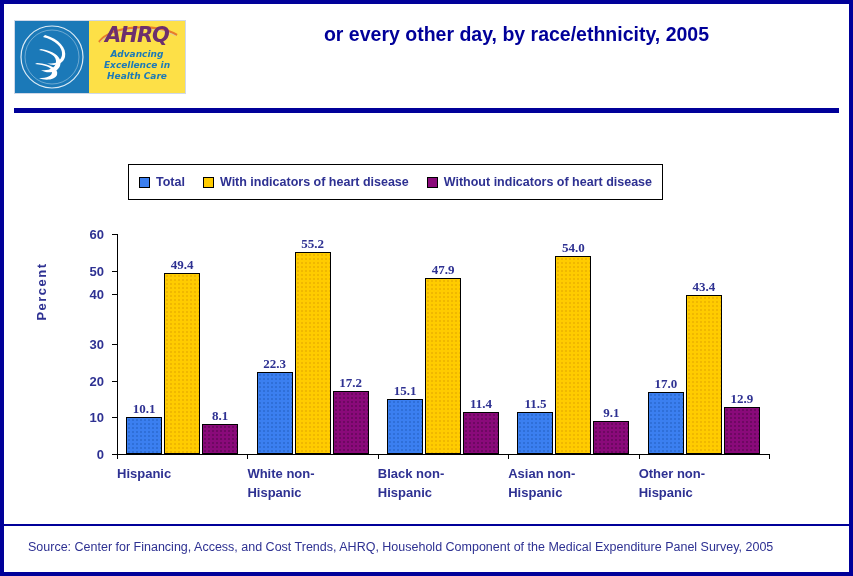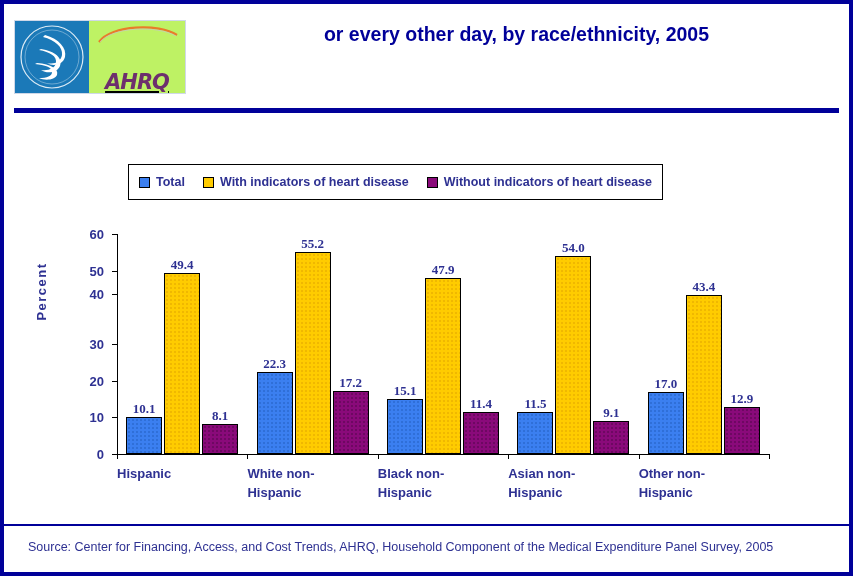--- a/index.html
+++ b/index.html
@@ -45,28 +45,27 @@
     width: 74px;
     height: 100%;
     background: #1b79b8;
     position: relative;
     overflow: hidden;
   }
   .logo-seal svg { display:block; }
   .logo-word {
     flex: 1;
     position: relative;
-    background: #bef264;
+    background: #fde047;
     display: flex;
     flex-direction: column;
     align-items: center;
-    justify-content: flex-end;
+    justify-content: flex-start;
     padding-top: 4px;
     box-sizing: border-box;
-    text-decoration: underline;
   }
   .ahrq-mark {
     font-family: "DejaVu Sans", sans-serif;
     font-weight: bold;
     font-style: italic;
     font-size: 21px;
     color: #6d2f6d;
     letter-spacing: -1px;
     line-height: 1;
     position: relative;
@@ -334,20 +333,25 @@
           <path d="M26 28 C40 30, 48 37, 45 45 C42 52, 32 53, 26 49 C34 50, 40 47, 41 42 C42 35, 35 31, 24 29 Z" fill="#ffffff"></path>
           <path d="M22 42 C36 43, 44 48, 42 54 C40 59, 30 60, 24 57 C32 57, 37 55, 37 51 C37 46, 30 44, 20 43 Z" fill="#ffffff"></path>
         </svg>
       </div>
       <div class="logo-word">
         <svg class="ahrq-arc" viewBox="0 0 82 20" aria-hidden="true">
           <path d="M2 19 C14 2, 62 0, 80 12" fill="none" stroke="#e87d2a" stroke-width="2.2"></path>
           <path d="M3 19 C15 4, 60 2, 79 13" fill="none" stroke="#c8c8c8" stroke-width="1" opacity="0.7"></path>
         </svg>
         <div class="ahrq-mark">AHRQ</div>
+        <div class="ahrq-tag">
+          <div>Advancing</div>
+          <div>Excellence in</div>
+          <div>Health Care</div>
+        </div>
       </div>
     </div>
 
     <div class="title">
       <div>or every other day, by race/ethnicity, 2005</div>
     </div>
 
     <div class="header-rule"></div>
   </div>
 

